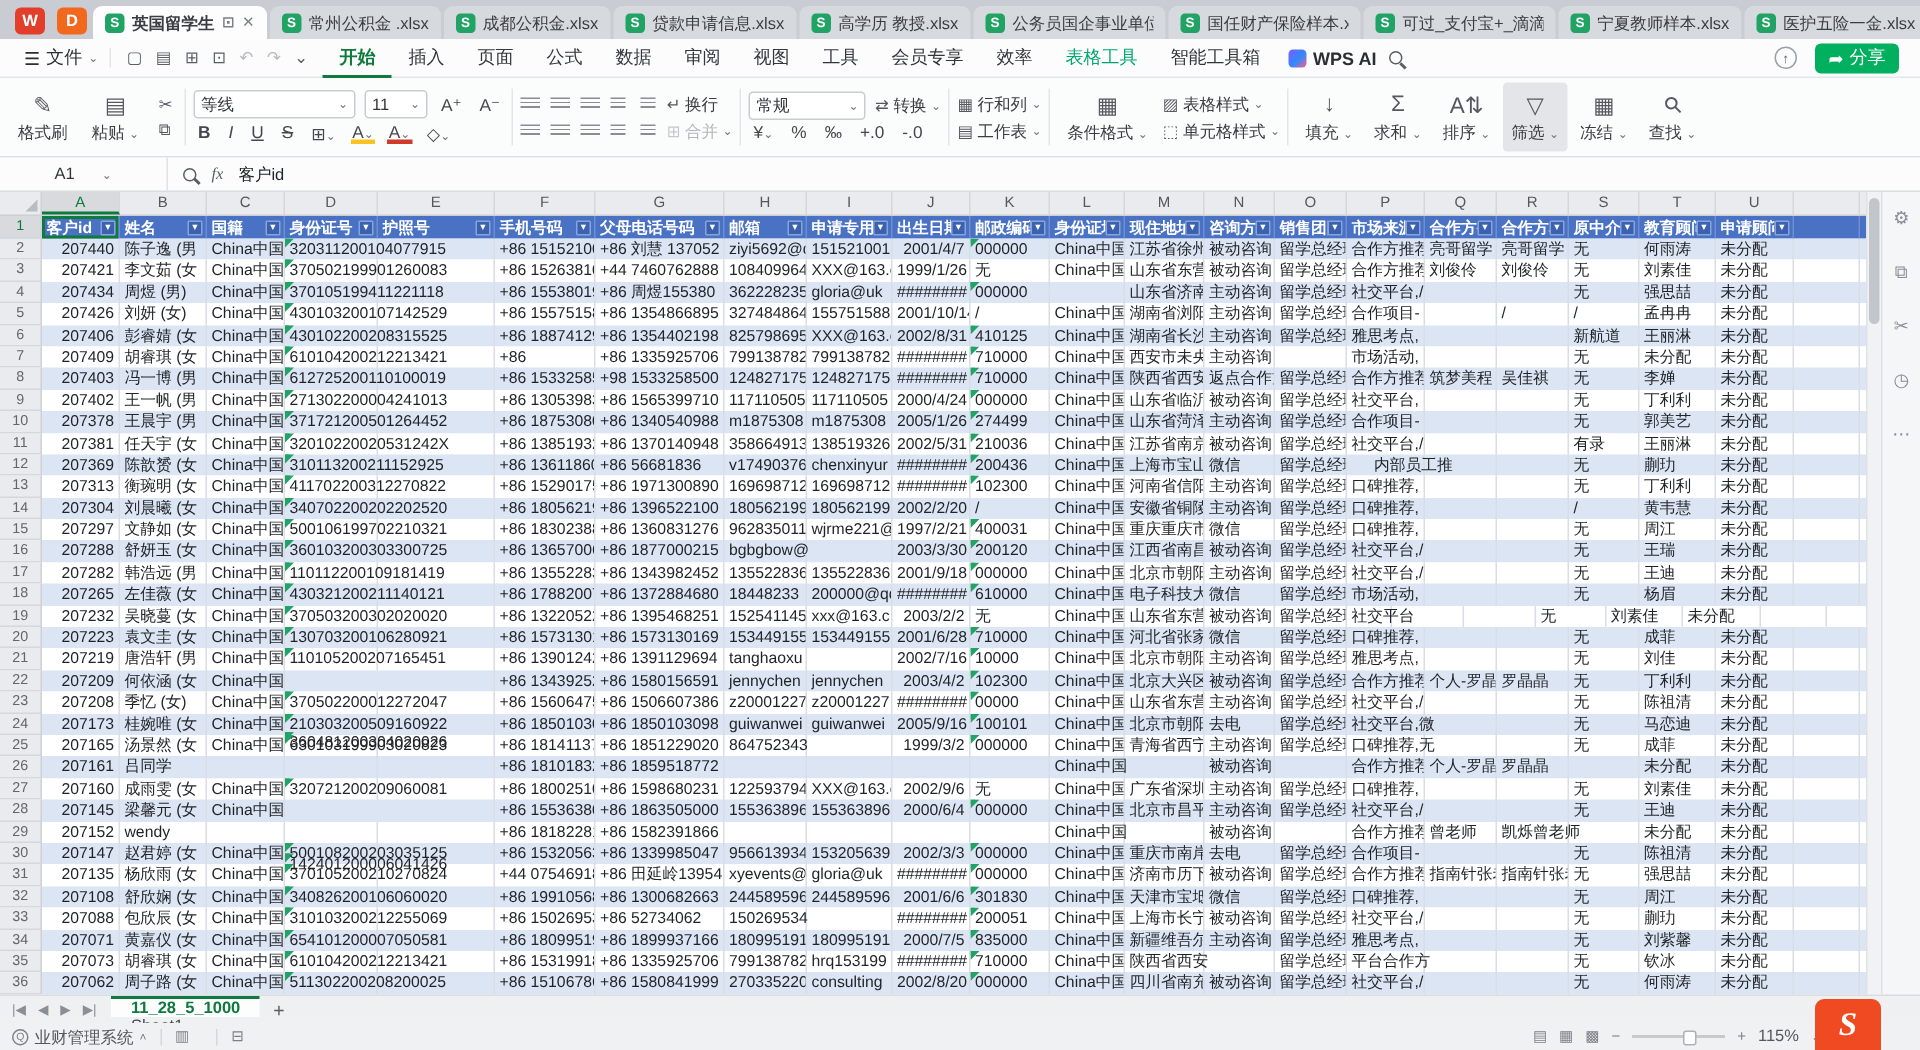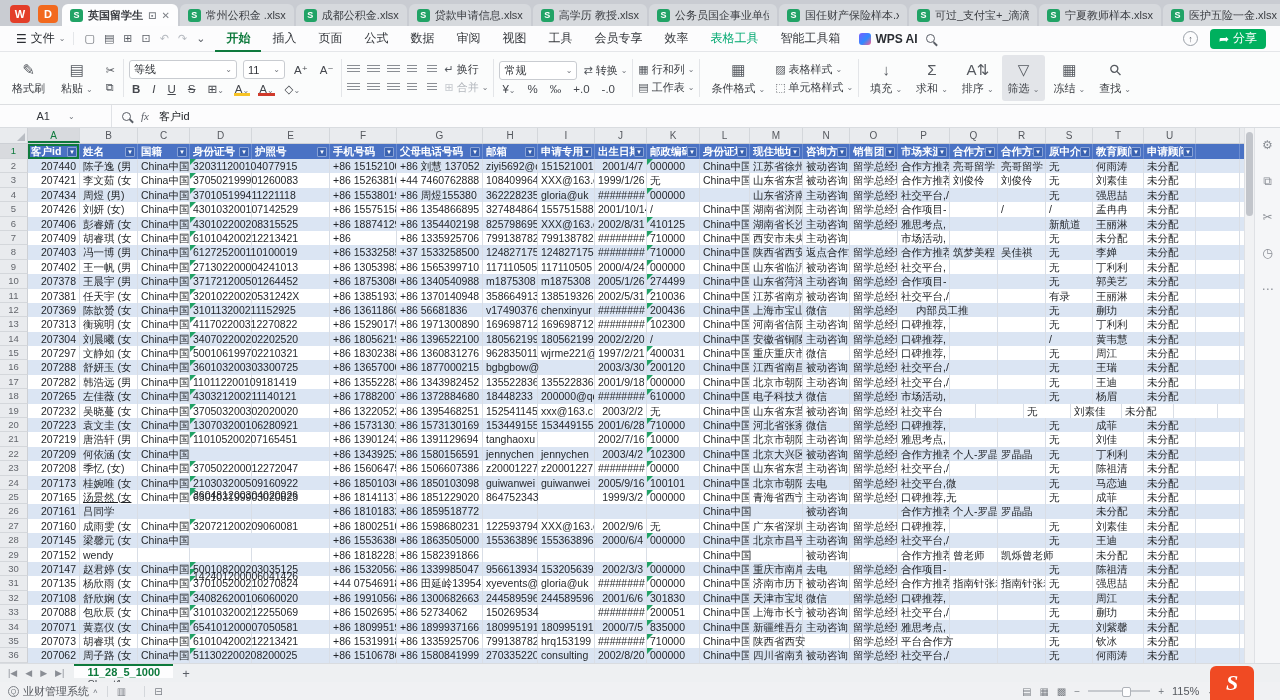--- a/index.html
+++ b/index.html
@@ -674,21 +674,21 @@
             <div class="cell" style="width: 44px;"></div>
           </div>
           <div class="grow stripe">
             <div class="rnum">8</div>
             <div class="cell r" style="width: 52px;">207403</div>
             <div class="cell" style="width: 58px;">冯一博 (男</div>
             <div class="cell" style="width: 52px;">China中国</div>
             <div class="cell spill tri" style="width: 62px;">612725200110100019</div>
             <div class="cell" style="width: 78px;"></div>
             <div class="cell" style="width: 67px;">+86 15332585</div>
-            <div class="cell" style="width: 86px;">+37 1533258500</div>
+            <div class="cell" style="width: 86px;">+98 1533258500</div>
             <div class="cell" style="width: 55px;">124827175</div>
             <div class="cell" style="width: 57px;">124827175</div>
             <div class="cell r" style="width: 52px;">########</div>
             <div class="cell tri" style="width: 53px;">710000</div>
             <div class="cell" style="width: 50px;">China中国</div>
             <div class="cell" style="width: 53px;">陕西省西安</div>
             <div class="cell" style="width: 47px;">返点合作方</div>
             <div class="cell" style="width: 48px;">留学总经理</div>
             <div class="cell" style="width: 52px;">合作方推荐</div>
             <div class="cell" style="width: 48px;">筑梦美程</div>
@@ -1094,21 +1094,21 @@
             <div class="cell" style="width: 48px;"></div>
             <div class="cell" style="width: 48px;"></div>
             <div class="cell" style="width: 47px;">无</div>
             <div class="cell" style="width: 51px;">马恋迪</div>
             <div class="cell spill" style="width: 52px;">未分配</div>
             <div class="cell" style="width: 44px;"></div>
           </div>
           <div class="grow">
             <div class="rnum">25</div>
             <div class="cell r" style="width: 52px;">207165</div>
-            <div class="cell" style="width: 58px; text-decoration: underline;">汤景然 (女</div>
+            <div class="cell" style="width: 58px;">汤景然 (女</div>
             <div class="cell" style="width: 52px;">China中国</div>
             <div class="cell spill tri" style="width: 62px;">630103199903020823</div>
             <div class="cell" style="width: 78px;"></div>
             <div class="cell" style="width: 67px;">+86 18141137</div>
             <div class="cell" style="width: 86px;">+86 1851229020</div>
             <div class="cell spill" style="width: 55px;">864752343</div>
             <div class="cell" style="width: 57px;"></div>
             <div class="cell r" style="width: 52px;">1999/3/2</div>
             <div class="cell tri" style="width: 53px;">000000</div>
             <div class="cell" style="width: 50px;">China中国</div>

